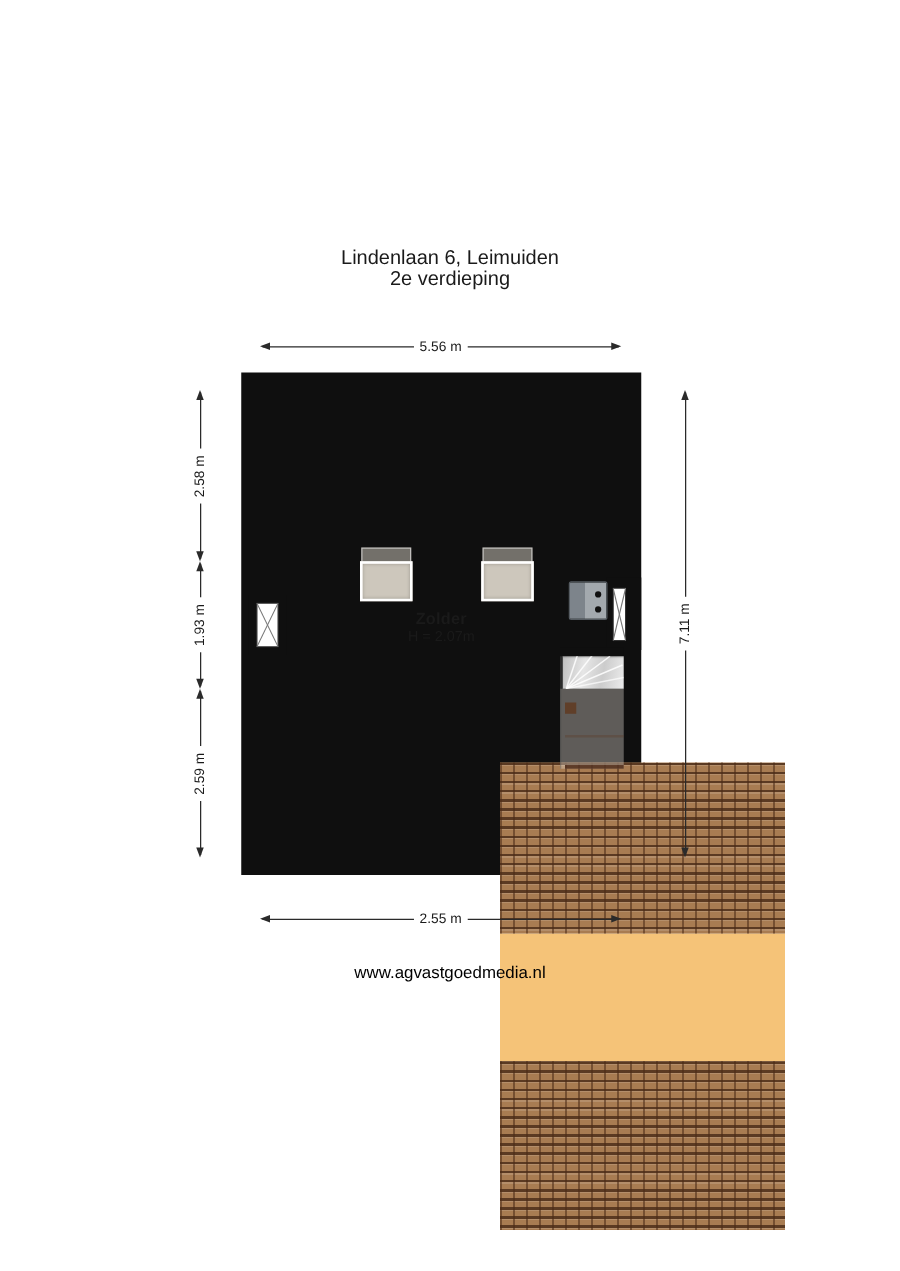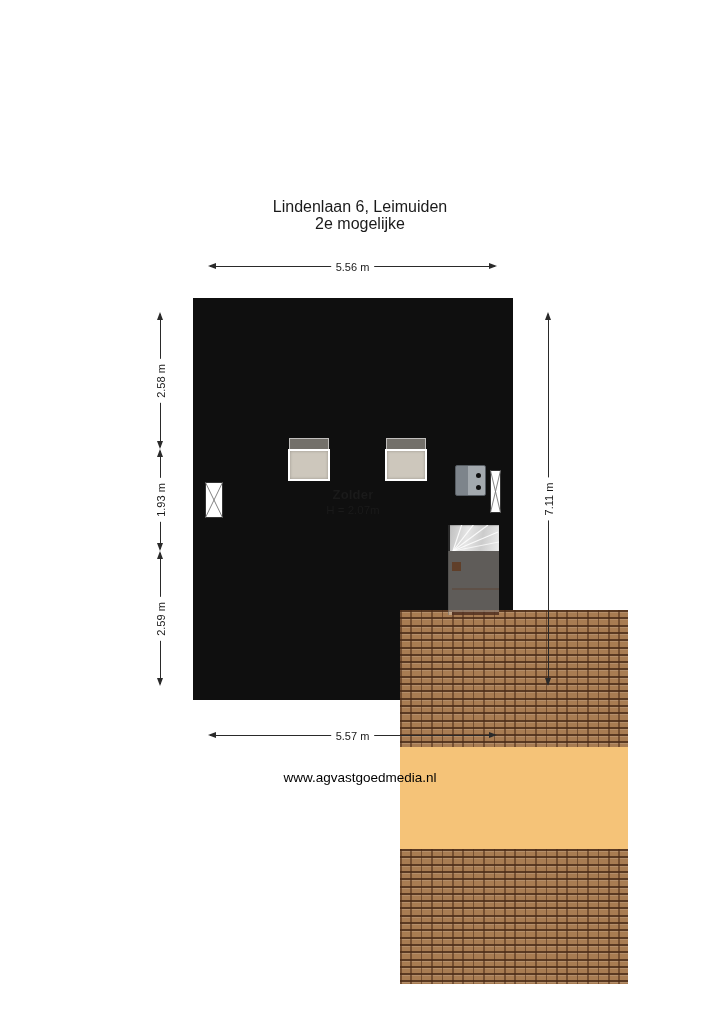--- a/index.html
+++ b/index.html
@@ -82,24 +82,24 @@
   .footer{position:absolute;left:0;top:770px;width:720px;text-align:center;
     font-size:13.5px;line-height:15.5px;color:#000;}
 </style>
 </head>
 <body>
 
 <div class="stage">
 
   <div class="title">
     <div>Lindenlaan 6, Leimuiden</div>
-    <div>2e mogelijke</div>
+    <div>2e verdieping</div>
   </div>
 
-  <div class="dim dim-h" style="left:208px;top:260px;width:289px;">
+  <div class="dim dim-h" style="left:208px;top:271px;width:289px;">
     <div class="line"></div>
     <div class="arr-l"></div>
     <div class="arr-r"></div>
     <span class="dim-label">5.56 m</span>
   </div>
 
   <div class="plan">
     <div class="interior">
       <div class="roof roof-top"></div>
       <div class="floor-zone"></div>
@@ -180,20 +180,20 @@
     <div class="line"></div>
     <div class="arr-t"></div>
     <div class="arr-b"></div>
     <span class="dim-label">7.11 m</span>
   </div>
 
   <div class="dim dim-h" style="left:208px;top:729px;width:289px;">
     <div class="line"></div>
     <div class="arr-l"></div>
     <div class="arr-r"></div>
-    <span class="dim-label">5.57 m</span>
+    <span class="dim-label">2.55 m</span>
   </div>
 
   <div class="footer">
     <div>www.agvastgoedmedia.nl</div>
   </div>
 
 </div>
 
 </body></html>

